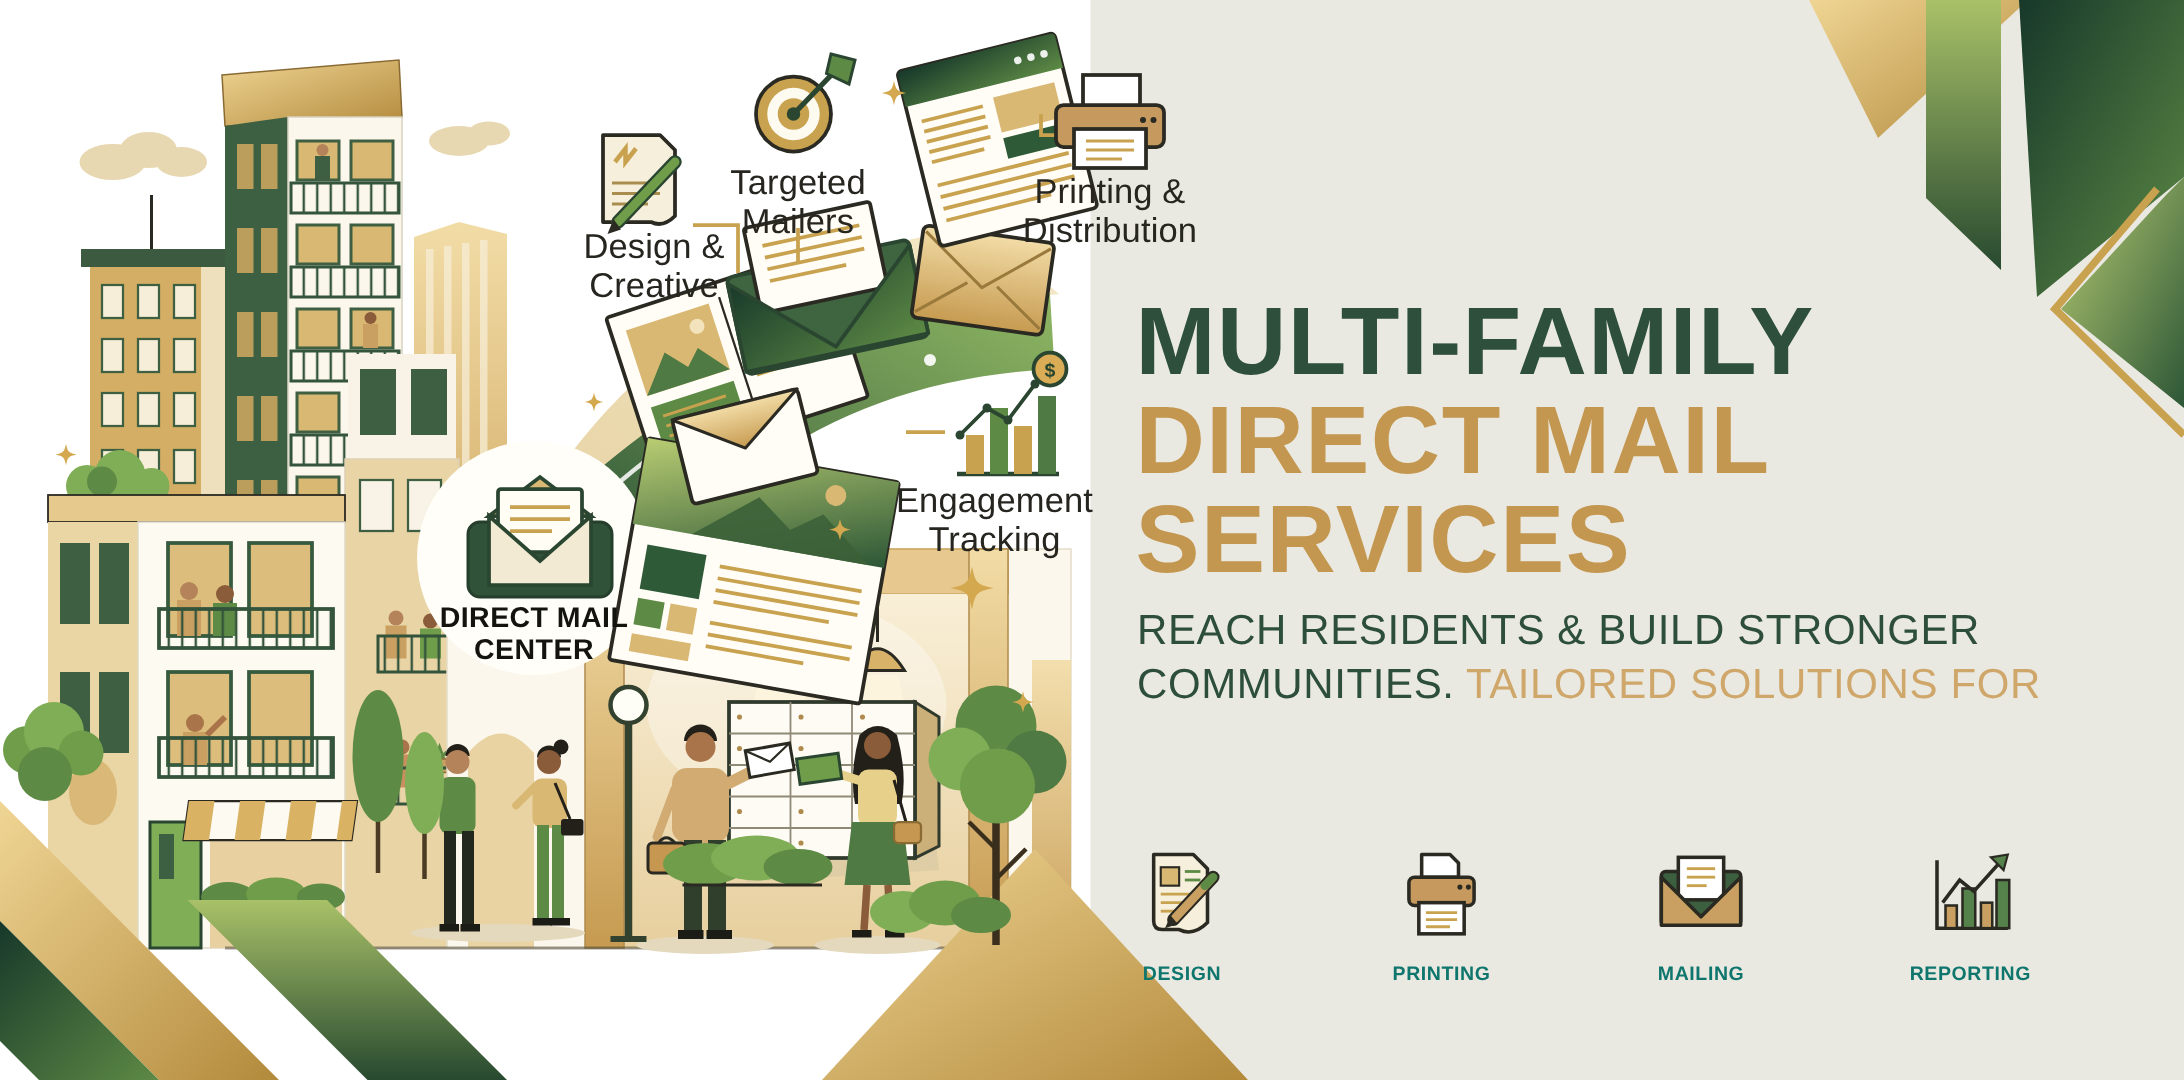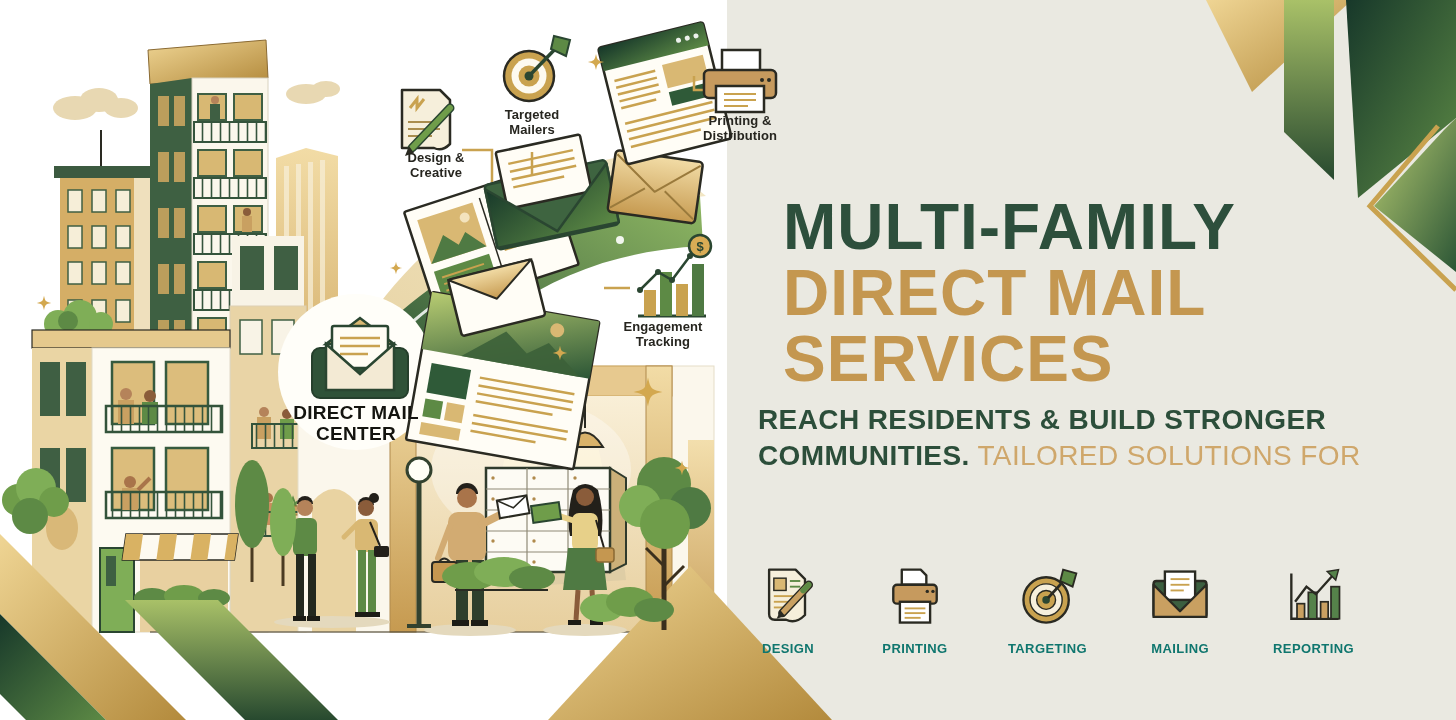--- a/index.html
+++ b/index.html
@@ -6,34 +6,34 @@
   .canvas{
     position:relative;width:1456px;height:720px;overflow:hidden;
     font-family:"Liberation Sans",sans-serif;background:#ffffff;
   }
   .right-bg{position:absolute;left:727px;top:0;width:729px;height:720px;background:#eae9e1;}
   .scene{position:absolute;left:0;top:0;}
   
   .callout{
     position:absolute;transform:translateX(-50%);
     white-space:pre-line;text-align:center;
-    font-weight:700;font-size:13px;line-height:1.15;color:#26251f;letter-spacing:.1px;
+    font-weight:400;font-size:23px;line-height:1.15;color:#26251f;letter-spacing:.1px;
   }
   .badge-label{
     position:absolute;transform:translateX(-50%);
     white-space:pre-line;text-align:center;
     font-weight:700;font-size:19px;line-height:1.12;color:#14140f;letter-spacing:.3px;
   }
   
-  .hero{position:absolute;left:757px;top:194px;margin-left:26px;}
+  .hero{position:absolute;left:757px;top:194px;}
   .hero .t{font-weight:700;font-size:64px;line-height:66px;letter-spacing:1px;}
   .hero .t1{color:#2d4f3c;}
   .hero .t2{color:#c49750;}
   .subtitle{position:absolute;left:758px;top:402px;font-size:28px;line-height:36px;letter-spacing:.4px;}
-  .sg{color:#2c4e3a;font-weight:700;}
+  .sg{color:#2c4e3a;font-weight:400;}
   .lg{color:#cfa76b;font-weight:400;}
   .dg{color:#b9893c;font-weight:700;}
   
   .services{
     position:absolute;left:754px;top:564px;width:600px;
     display:flex;justify-content:space-between;align-items:flex-end;
   }
   .service{display:flex;flex-direction:column;align-items:center;gap:9px;}
   .service .slabel{font-weight:700;font-size:13px;color:#0f766e;letter-spacing:.4px;white-space:nowrap;}
   .sicon{display:block;}
@@ -644,31 +644,20 @@
         <rect x="20" y="40" width="32" height="22" fill="#ffffff" stroke="#2a2a22" stroke-width="2.5"></rect>
         <g stroke="#c9a24f" stroke-width="2">
           <line x1="25" y1="47" x2="47" y2="47"></line>
             <line x1="25" y1="52" x2="47" y2="52"></line>
             <line x1="25" y1="57" x2="42" y2="57"></line>
         </g>
       </svg>
       <div class="slabel">PRINTING</div>
     </div>
 
-    <div class="service">
-      <svg class="sicon" width="68" height="68" viewBox="0 0 72 72">
-        <circle cx="34" cy="38" r="24" fill="#c9a24f" stroke="#2a2a22" stroke-width="2.5"></circle>
-        <circle cx="34" cy="38" r="17" fill="#f6efdb" stroke="#2a2a22" stroke-width="1.5"></circle>
-        <circle cx="34" cy="38" r="10" fill="#c9a24f" stroke="#2a2a22" stroke-width="1.5"></circle>
-        <circle cx="34" cy="38" r="4" fill="#2a4631"></circle>
-        <line x1="36" y1="36" x2="58" y2="12" stroke="#2a2a22" stroke-width="3"></line>
-        <polygon points="52,6 66,10 62,24 49,18" fill="#5d8a45" stroke="#2a2a22" stroke-width="2"></polygon>
-      </svg>
-      <div class="slabel">TARGETING</div>
-    </div>
 
     <div class="service">
       <svg class="sicon" width="68" height="68" viewBox="0 0 72 72">
         <rect x="8" y="18" width="56" height="38" rx="3" fill="#3c5f40" stroke="#2a2a22" stroke-width="2.5"></rect>
         <rect x="20" y="8" width="32" height="30" fill="#ffffff" stroke="#2a2a22" stroke-width="2.5"></rect>
         <g stroke="#c9a24f" stroke-width="2">
           <line x1="26" y1="16" x2="46" y2="16"></line>
             <line x1="26" y1="22" x2="46" y2="22"></line>
             <line x1="26" y1="28" x2="40" y2="28"></line>
         </g>

